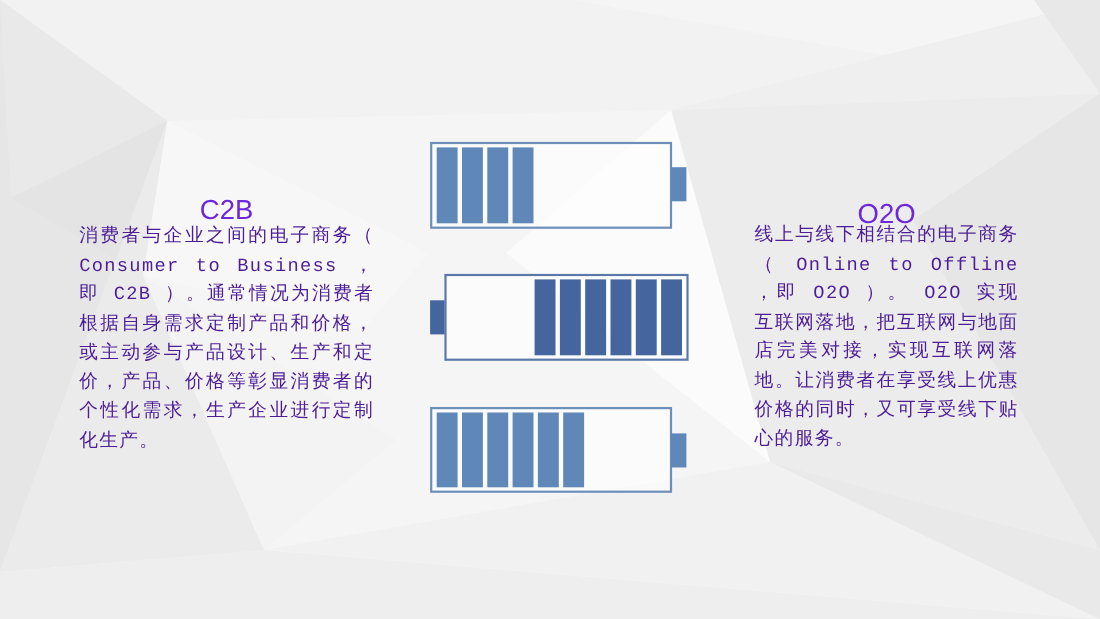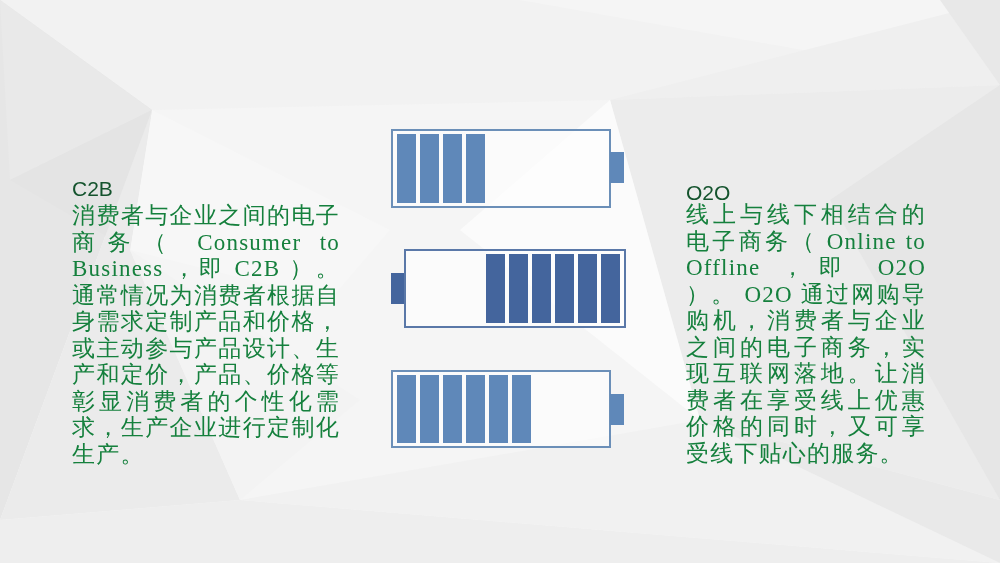--- a/index.html
+++ b/index.html
@@ -14,34 +14,34 @@
     background: #f4f4f4;
     font-family: "DejaVu Sans", "Liberation Sans", sans-serif;
   }
   .bg {
     position: absolute;
     left: 0; top: 0;
     width: 1000px; height: 563px;
   }
   .panel-title {
     position: absolute;
-    font-size: 21px;
-    color: #14532d;
-    text-align: left;
+    font-size: 25px;
+    color: #6d28d9;
+    text-align: center;
     font-family: "Liberation Sans", "DejaVu Sans", sans-serif;
   }
   .panel-body {
     position: absolute;
-    font-size: 23px;
+    font-size: 17px;
     line-height: 26.5px;
-    color: #15803d;
+    color: #4c1d95;
     text-align: justify;
     text-align-last: left;
     letter-spacing: 1.2px;
-    font-family: Liberation Serif, serif;
+    font-family: Liberation Mono, monospace;
   }
   #c2b-title { left: 72px; top: 177px; width: 268px; }
   #c2b-body { left: 72px; top: 203px; width: 268px; }
   #o2o-title { left: 686px; top: 181px; width: 240px; }
   #o2o-body { left: 686px; top: 202px; width: 240px; }
 
   .battery {
     position: absolute;
   }
   .battery-shell {
@@ -79,21 +79,21 @@
   <polygon points="1000,85 830,200 1000,500" fill="#e6e6e6"></polygon>
   <polygon points="610,100 460,230 700,420" fill="#fbfbfb"></polygon>
   <polygon points="700,420 1000,500 1000,563" fill="#e9e9e9"></polygon>
   <polygon points="940,0 1000,0 1000,85" fill="#e8e8e8"></polygon>
 </svg>
 
 <div class="panel-title" id="c2b-title">C2B</div>
 <div class="panel-body" id="c2b-body">消费者与企业之间的电子商务（ Consumer to Business ，即 C2B ）。通常情况为消费者根据自身需求定制产品和价格，或主动参与产品设计、生产和定价，产品、价格等彰显消费者的个性化需求，生产企业进行定制化生产。</div>
 
 <div class="panel-title" id="o2o-title">O2O</div>
-<div class="panel-body" id="o2o-body">线上与线下相结合的电子商务（ Online to Offline ，即 O2O ）。 O2O 通过网购导购机，消费者与企业之间的电子商务，实现互联网落地。让消费者在享受线上优惠价格的同时，又可享受线下贴心的服务。</div>
+<div class="panel-body" id="o2o-body">线上与线下相结合的电子商务（ Online to Offline ，即 O2O ）。 O2O 实现互联网落地，把互联网与地面店完美对接，实现互联网落地。让消费者在享受线上优惠价格的同时，又可享受线下贴心的服务。</div>
 
 <div class="battery" style="left:391px; top:129px; width:234px; height:79px;">
   <div class="battery-shell" style="left:0; top:0; width:220px; height:79px;">
     <div class="cell" style="left:4px; background:#5f88b9;"></div>
     <div class="cell" style="left:27px; background:#5f88b9;"></div>
     <div class="cell" style="left:50px; background:#5f88b9;"></div>
     <div class="cell" style="left:73px; background:#5f88b9;"></div>
   </div>
   <div class="battery-terminal" style="left:219px; top:23px; width:14px; height:31px; background:#5f88b9;"></div>
 </div>

